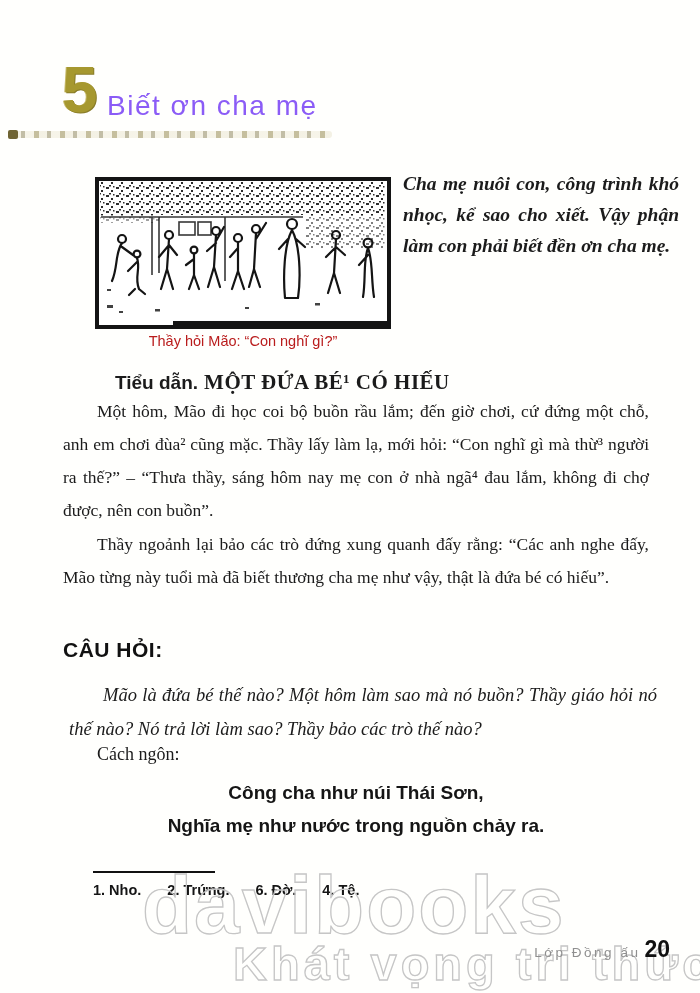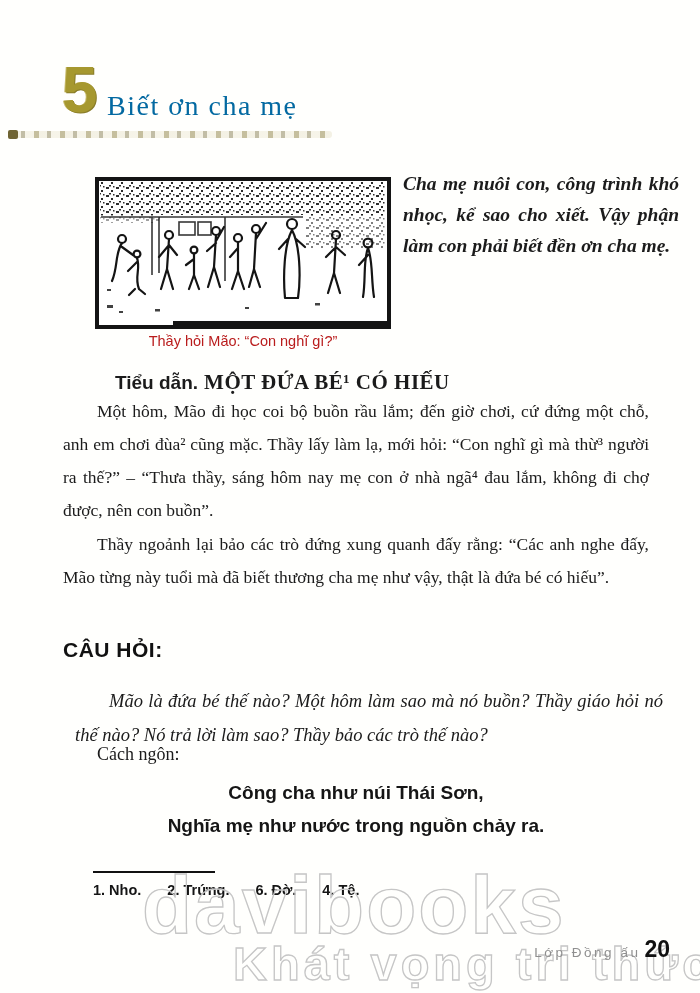--- a/index.html
+++ b/index.html
@@ -16,22 +16,22 @@
   
   .chapter-number{
     position:absolute;left:62px;top:58px;
     font-family:"Liberation Sans","DejaVu Sans",sans-serif;
     font-size:64px;font-weight:bold;line-height:1;
     color:#a6982f;
     text-shadow:1px 1px 0 #8a7d2a, -1px 0 0 #c7ba6a;
   }
   .chapter-title{
     position:absolute;left:107px;top:90px;
-    font-family:Liberation Serif, serif;
-    font-size:28px;letter-spacing:1.5px;color:#0369a1;
+    font-family:Liberation Sans, sans-serif;
+    font-size:28px;letter-spacing:1.5px;color:#8b5cf6;
   }
   .title-divider{
     position:absolute;left:8px;top:131px;width:324px;height:7px;
     background:repeating-linear-gradient(90deg,
       rgba(150,138,80,.55) 0 5px,
       rgba(210,200,155,.25) 5px 13px,
       rgba(120,110,60,.45) 13px 17px,
       rgba(225,218,185,.3) 17px 26px);
     border-radius:3px;
   }
@@ -210,21 +210,21 @@
   <div class="figure-caption">Thầy hỏi Mão: “Con nghĩ gì?”</div>
 
   <div class="section-heading">
     <span class="lbl">Tiểu dẫn.</span><span class="ttl">MỘT ĐỨA BÉ¹ CÓ HIẾU</span>
   </div>
 
   <p class="para para-1" style="margin:0;">Một hôm, Mão đi học coi bộ buồn rầu lắm; đến giờ chơi, cứ đứng một chỗ, anh em chơi đùa² cũng mặc. Thầy lấy làm lạ, mới hỏi: “Con nghĩ gì mà thừ³ người ra thế?” – “Thưa thầy, sáng hôm nay mẹ con ở nhà ngã⁴ đau lắm, không đi chợ được, nên con buồn”.</p>
   <p class="para para-2" style="margin:0;">Thầy ngoảnh lại bảo các trò đứng xung quanh đấy rằng: “Các anh nghe đấy, Mão từng này tuổi mà đã biết thương cha mẹ như vậy, thật là đứa bé có hiếu”.</p>
 
   <div class="questions-heading">CÂU HỎI:</div>
-  <p class="questions" style="margin:12px;">Mão là đứa bé thế nào? Một hôm làm sao mà nó buồn? Thầy giáo hỏi nó thế nào? Nó trả lời làm sao? Thầy bảo các trò thế nào?</p>
+  <p class="questions" style="margin:6px;">Mão là đứa bé thế nào? Một hôm làm sao mà nó buồn? Thầy giáo hỏi nó thế nào? Nó trả lời làm sao? Thầy bảo các trò thế nào?</p>
 
   <div class="proverb-label">Cách ngôn:</div>
   <div class="proverb">
     <div>Công cha như núi Thái Sơn,</div>
     <div>Nghĩa mẹ như nước trong nguồn chảy ra.</div>
   </div>
 
   <div class="footnote-rule"></div>
   <div class="footnotes">
     <span>1. Nho.</span><span>2. Trứng.</span><span>6. Đờ.</span><span>4. Tệ.</span>

